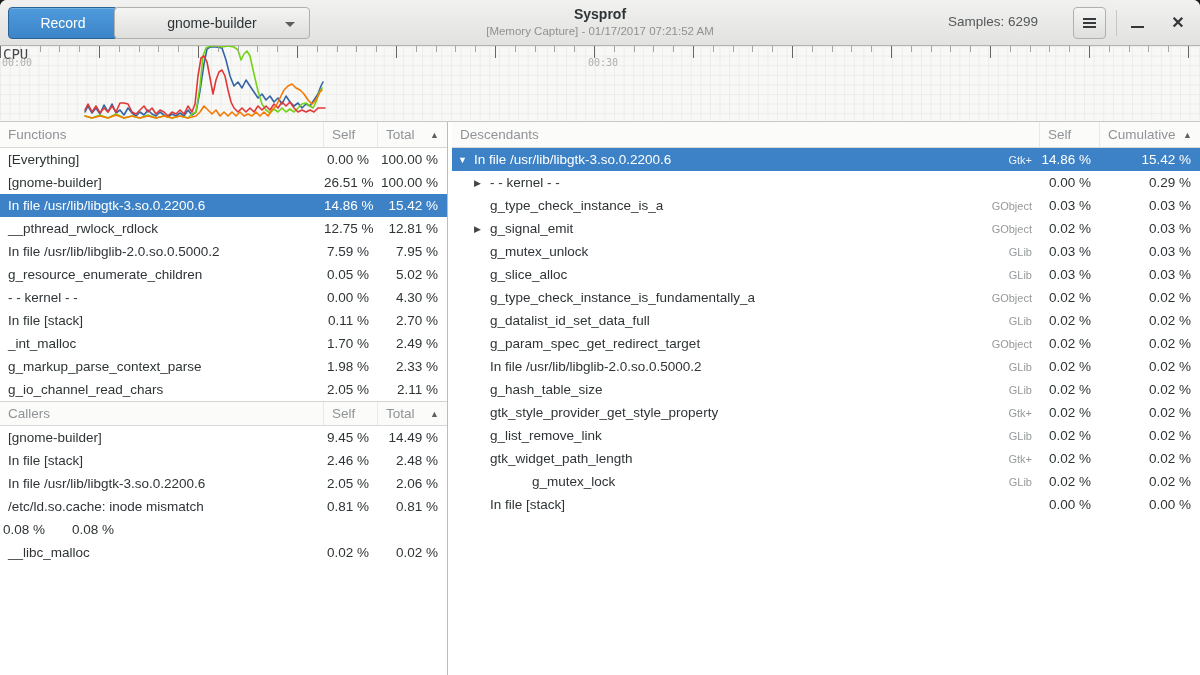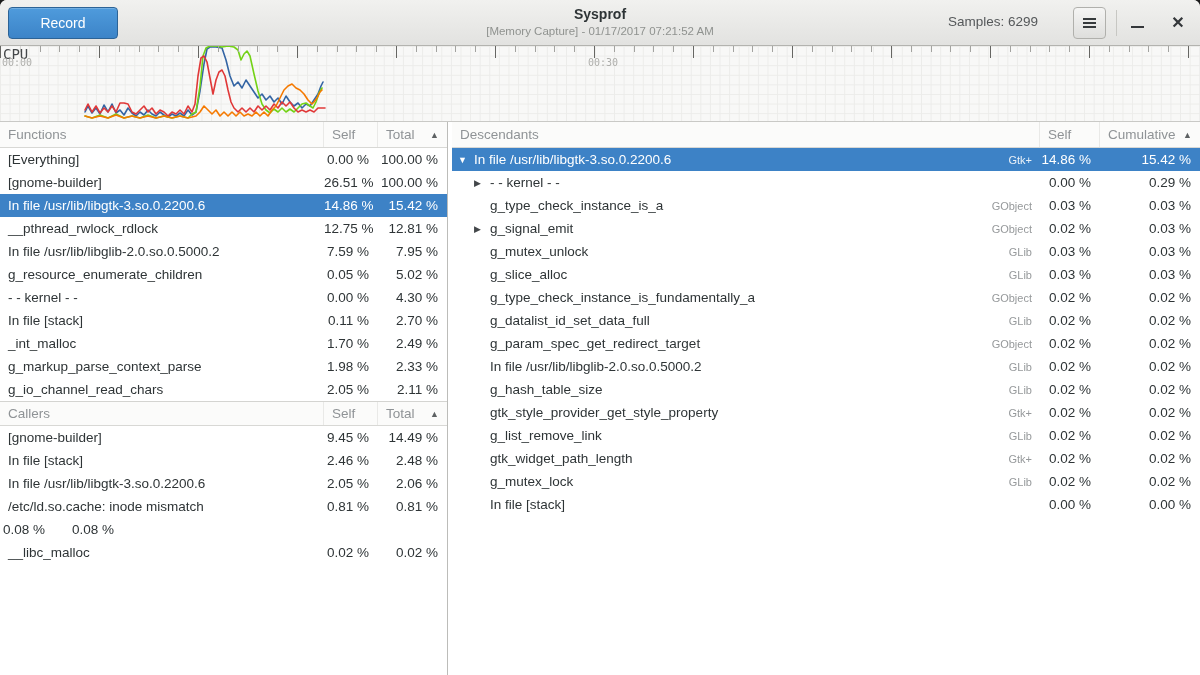--- a/index.html
+++ b/index.html
@@ -134,20 +134,24 @@
   .lib-tag { margin-left: auto; font-size: 11px; color: #96999b; padding: 0 8px 0 12px; flex: none; }
   .row.selected .lib-tag { color: #eaf1f8; }
 </style>
 </head>
 <body>
 
 <div class="window">
 
   <div class="headerbar">
     <div class="btn-record">Record</div>
+    <div class="btn-dropdown">
+      <span>gnome-builder</span>
+      <span class="caret-down"></span>
+    </div>
     <div class="title-block">
       <div class="title-main">Sysprof</div>
       <div class="title-sub">[Memory Capture] - 01/17/2017 07:21:52 AM</div>
     </div>
     <div class="samples-label">Samples: 6299</div>
     <div class="btn-menu">
       <div class="menu-icon">
         <span></span>
           <span></span>
           <span></span>
@@ -524,21 +528,21 @@
             <div class="tree-cell" style="padding-left: 22px;">
               <span class="expander"></span>
               <span>gtk_widget_path_length</span>
               <span class="lib-tag">Gtk+</span>
             </div>
             <div class="cell-num w-dself">0.02 %</div>
             <div class="cell-num w-cum">0.02 %</div>
           </div>
 
           <div class="row">
-            <div class="tree-cell" style="padding-left: 22px;">
+            <div class="tree-cell" style="padding-left: 22px; gap: 42px;">
               <span class="expander"></span>
               <span>g_mutex_lock</span>
               <span class="lib-tag">GLib</span>
             </div>
             <div class="cell-num w-dself">0.02 %</div>
             <div class="cell-num w-cum">0.02 %</div>
           </div>
 
           <div class="row">
             <div class="tree-cell" style="padding-left: 22px;">

